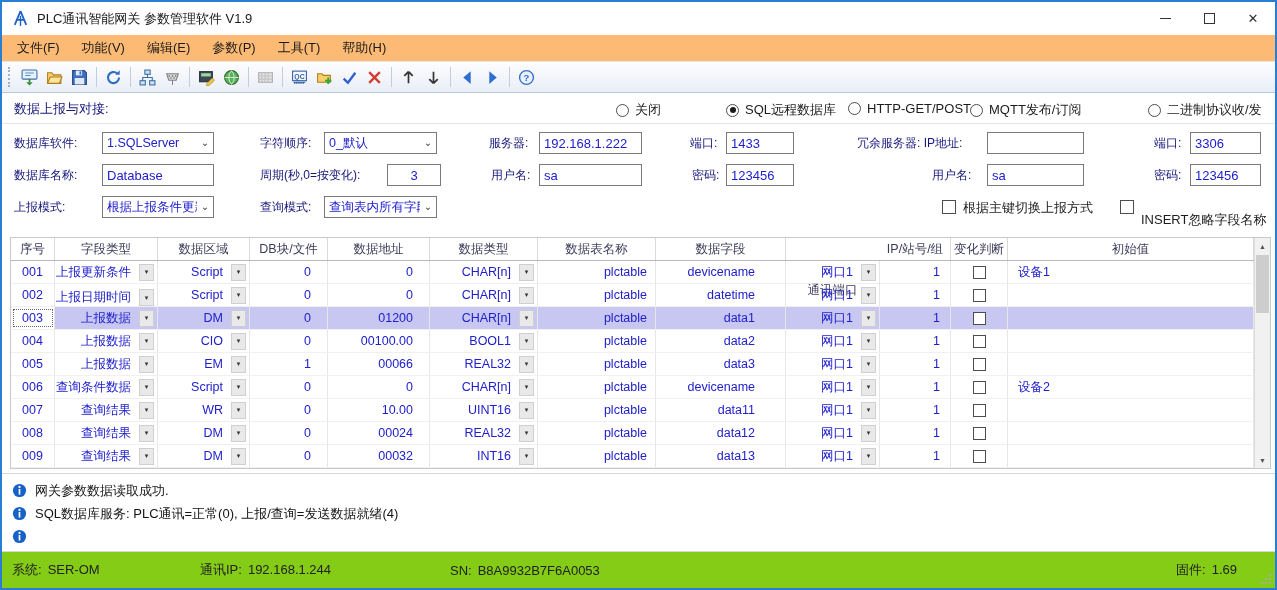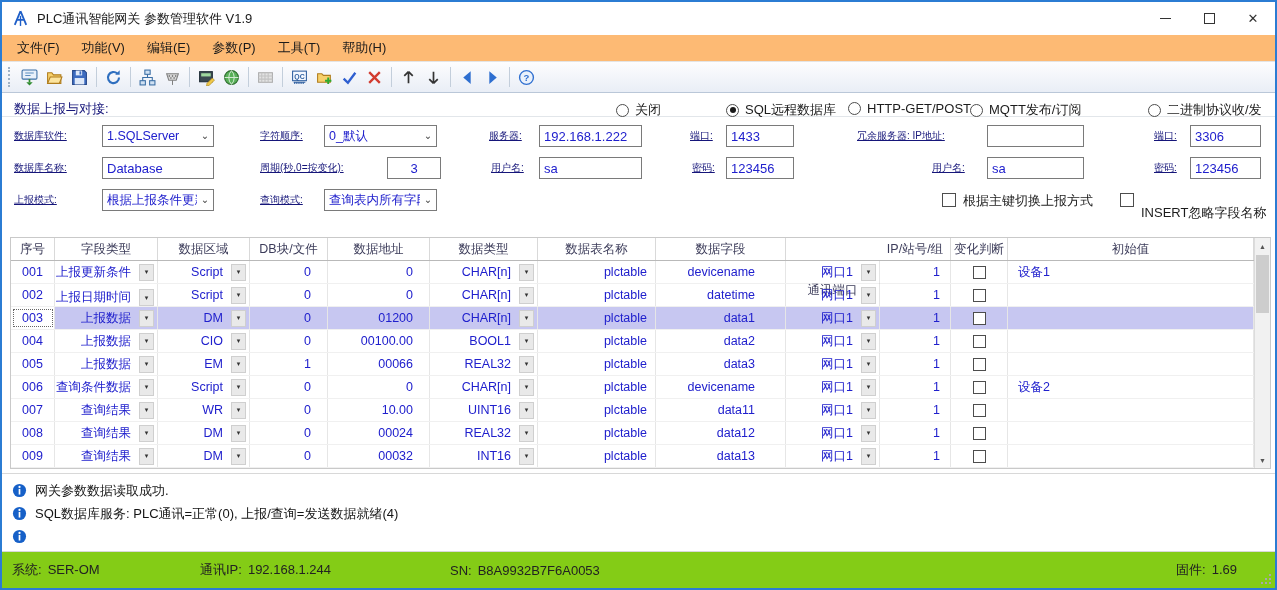--- a/index.html
+++ b/index.html
@@ -19,27 +19,27 @@
   .menubar{flex:0 0 27px;background:#fdba74;border-bottom:1px solid #e4e4e4;display:flex;align-items:center;font-size:13px;color:#1b1b1b;padding-left:4px;}
   .mi{padding:0 11px;line-height:26px;}
   
   .toolbar{flex:0 0 31px;background:linear-gradient(#fdfdfe,#e9eef6);border-bottom:1px solid #bac7d8;display:flex;align-items:center;padding-left:4px;}
   .grip{width:5px;height:20px;border-left:2px dotted #9fb2c6;margin:0 4px 0 2px;}
   .tbtn{width:25px;height:25px;display:flex;align-items:center;justify-content:center;}
   .tbtn svg{width:17px;height:17px;}
   .tsep{width:1px;height:20px;background:#c3cedb;margin:0 4px;}
   
   .panel{flex:0 0 142px;position:relative;background:#fff;}
-  .linkrow{position:relative;height:24px;border-bottom:1px solid #e2e6ea;}
+  .linkrow{position:relative;height:31px;border-bottom:1px solid #e2e6ea;}
   .linklbl{position:absolute;left:12px;line-height:31px;font-size:13px;color:#16167a;}
   .radio{position:absolute;top:8px;display:flex;align-items:center;gap:6px;font-size:13px;color:#1c1c1c;}
   .rdot{width:13px;height:13px;border:1px solid #4d4d4d;border-radius:50%;background:#fff;position:relative;}
   .radio.on .rdot::after{content:"";position:absolute;left:2.5px;top:2.5px;width:6px;height:6px;border-radius:50%;background:#1a1a1a;}
   .fields{position:relative;height:110px;}
-  .flbl{position:absolute;font-size:10px;color:#16167a;line-height:22px;white-space:nowrap;text-decoration:underline;}
+  .flbl{position:absolute;font-size:12px;color:#16167a;line-height:22px;white-space:nowrap;}
   .fin{position:absolute;height:22px;border:1px solid #7a7a7a;font-family:inherit;font-size:13px;color:#2020cd;padding:0 4px;background:#fff;}
   .fin.center{text-align:center;}
   .combo{position:absolute;height:22px;border:1px solid #7a7a7a;background:#fff;display:flex;align-items:center;}
   .cotext{flex:1;font-size:12.5px;color:#2020cd;padding-left:4px;white-space:nowrap;overflow:hidden;}
   .coarr{width:16px;text-align:center;color:#444;font-size:10px;line-height:20px;}
   .cbox{position:absolute;width:14px;height:14px;border:1px solid #4d4d4d;background:#fff;}
   .cblbl{position:absolute;font-size:13px;color:#1c1c1c;line-height:15px;white-space:nowrap;}
   
   .grid{margin:2px 4px 0 8px;height:232px;display:flex;border:1px solid #c9c9c9;}
   .gcols{width:1243px;}

